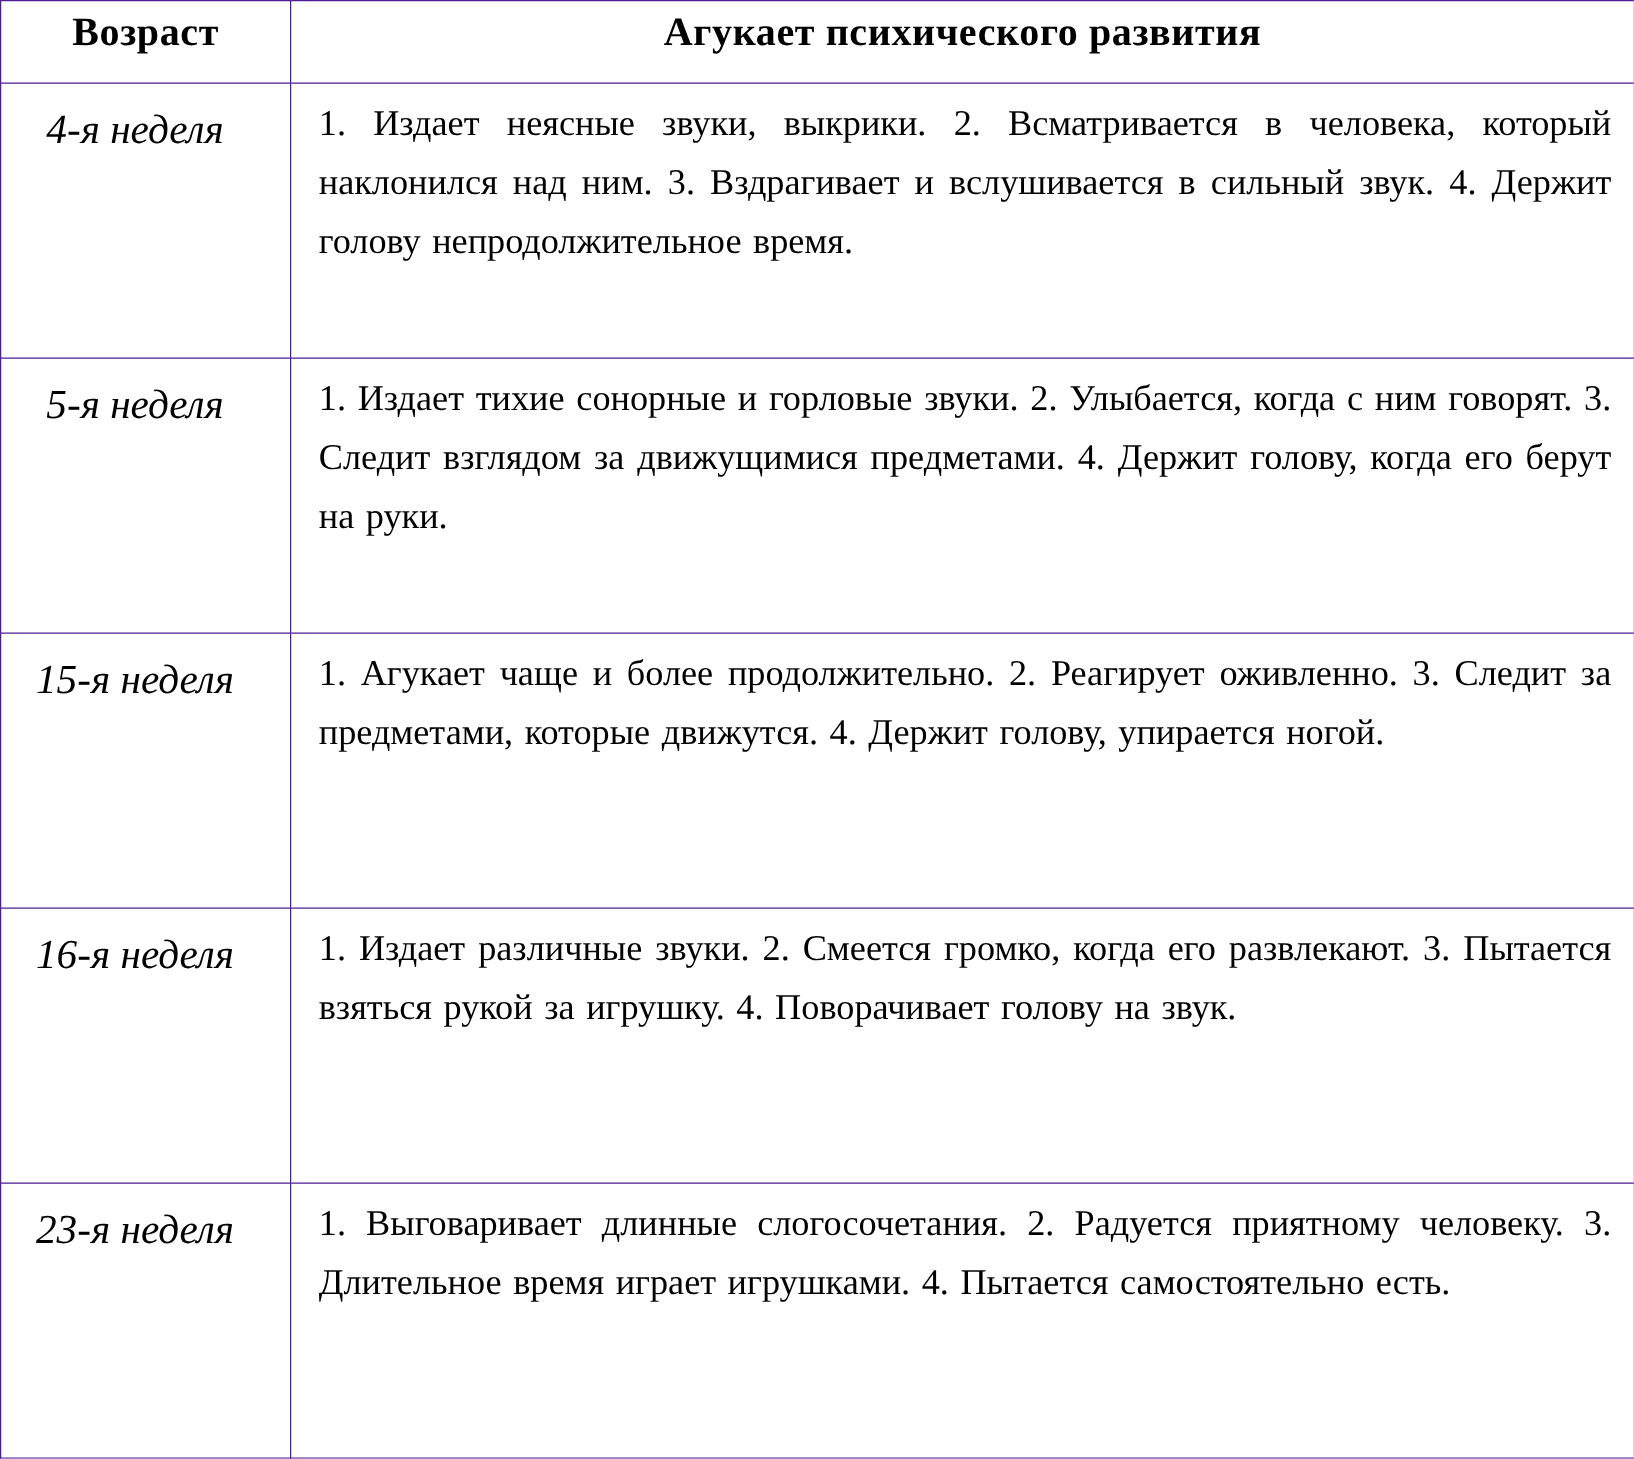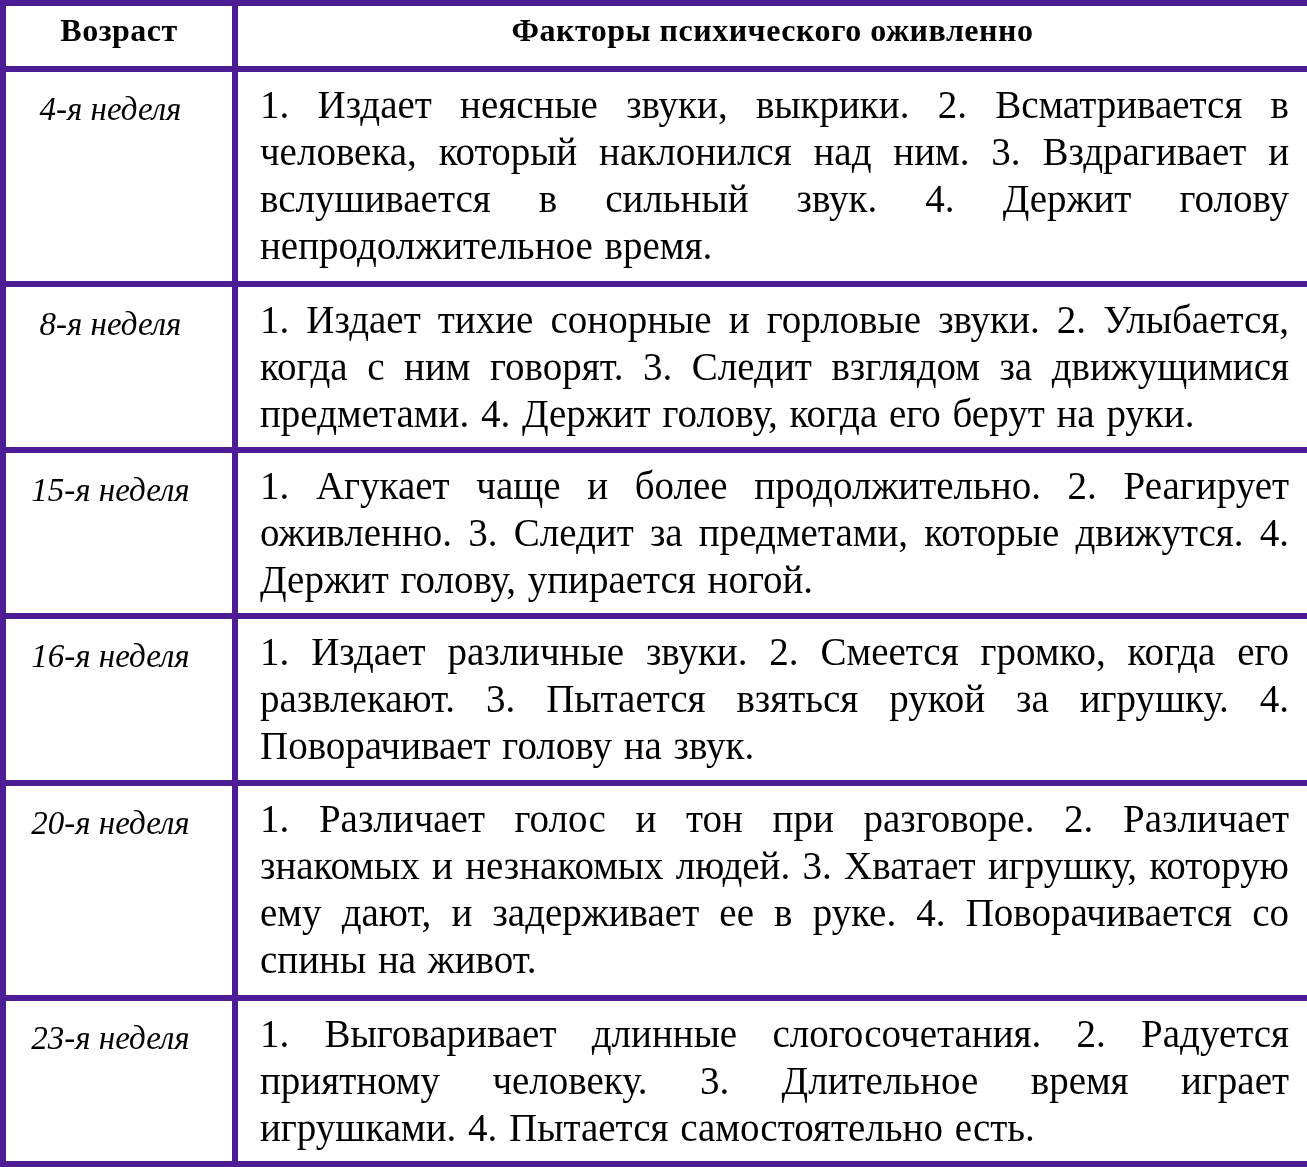--- a/index.html
+++ b/index.html
@@ -18,21 +18,21 @@
     width: 1307px;
     height: 1167px;
     border-collapse: collapse;
     table-layout: fixed;
     background: #ffffff;
   }
   table.dev-table col.col-age { width: 232px; }
   table.dev-table col.col-factors { width: 1075px; }
   table.dev-table th,
   table.dev-table td {
-    border: 6px solid #4c1d95;
+    border: 1px solid #4c1d95;
     vertical-align: top;
     box-sizing: border-box;
   }
   
   tr.header-row { height: 66px; }
   th.header-cell {
     font-size: 32px;
     font-weight: bold;
     text-align: center;
     vertical-align: middle;
@@ -43,61 +43,57 @@
   tr.data-row { height: 157px; }
   td.age-cell {
     font-style: italic;
     font-size: 33px;
     text-align: center;
     padding: 14px 23px 0 6px;
     line-height: 47px;
     white-space: nowrap;
   }
   td.factors-cell {
-    font-size: 39px;
+    font-size: 29px;
     line-height: 47px;
     text-align: justify;
     padding: 9px 18px 0 22px;
     word-spacing: 2px;
   }
 </style>
 </head>
 <body>
 
 <table class="dev-table">
   <colgroup>
     <col class="col-age">
     <col class="col-factors">
   </colgroup>
   <thead>
     <tr class="header-row">
       <th class="header-cell">Возраст</th>
-      <th class="header-cell">Факторы психического оживленно</th>
+      <th class="header-cell">Агукает психического развития</th>
     </tr>
   </thead>
   <tbody id="table-body">
 
   <tr class="data-row">
         <td class="age-cell">4-я неделя</td>
         <td class="factors-cell">1. Издает неясные звуки, выкрики. 2. Всматривается в человека, который наклонился над ним. 3. Вздрагивает и вслушивается в сильный звук. 4. Держит голову непродолжительное время.</td>
       </tr>
       <tr class="data-row">
-        <td class="age-cell">8-я неделя</td>
+        <td class="age-cell">5-я неделя</td>
         <td class="factors-cell">1. Издает тихие сонорные и горловые звуки. 2. Улыбается, когда с ним говорят. 3. Следит взглядом за движущимися предметами. 4. Держит голову, когда его берут на руки.</td>
       </tr>
       <tr class="data-row">
         <td class="age-cell">15-я неделя</td>
         <td class="factors-cell">1. Агукает чаще и более продолжительно. 2. Реагирует оживленно. 3. Следит за предметами, которые движутся. 4. Держит голову, упирается ногой.</td>
       </tr>
       <tr class="data-row">
         <td class="age-cell">16-я неделя</td>
         <td class="factors-cell">1. Издает различные звуки. 2. Смеется громко, когда его развлекают. 3. Пытается взяться рукой за игрушку. 4. Поворачивает голову на звук.</td>
       </tr>
       <tr class="data-row">
-        <td class="age-cell">20-я неделя</td>
-        <td class="factors-cell">1. Различает голос и тон при разговоре. 2. Различает знакомых и незнакомых людей. 3. Хватает игрушку, которую ему дают, и задерживает ее в руке. 4. Поворачивается со спины на живот.</td>
-      </tr>
-      <tr class="data-row">
         <td class="age-cell">23-я неделя</td>
         <td class="factors-cell">1. Выговаривает длинные слогосочетания. 2. Радуется приятному человеку. 3. Длительное время играет игрушками. 4. Пытается самостоятельно есть.</td>
       </tr>
     </tbody>
 </table>
 
 </body></html>

